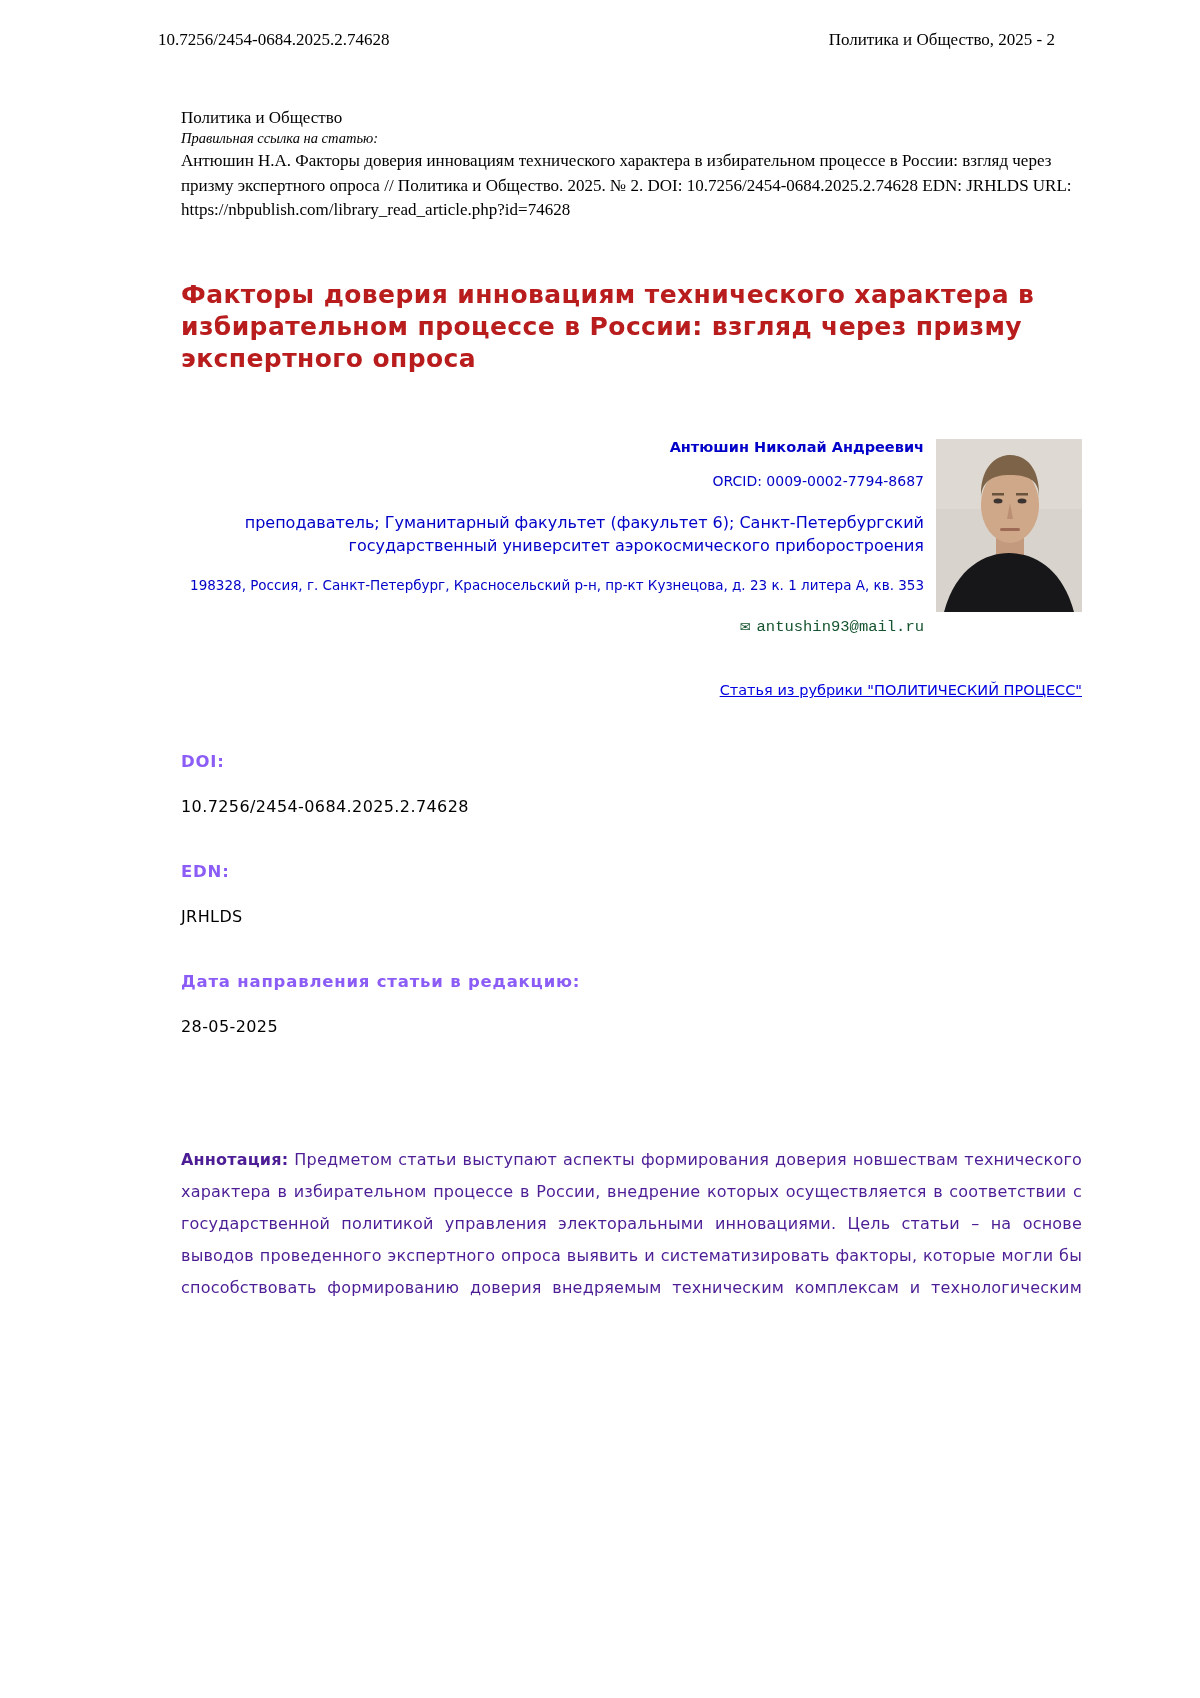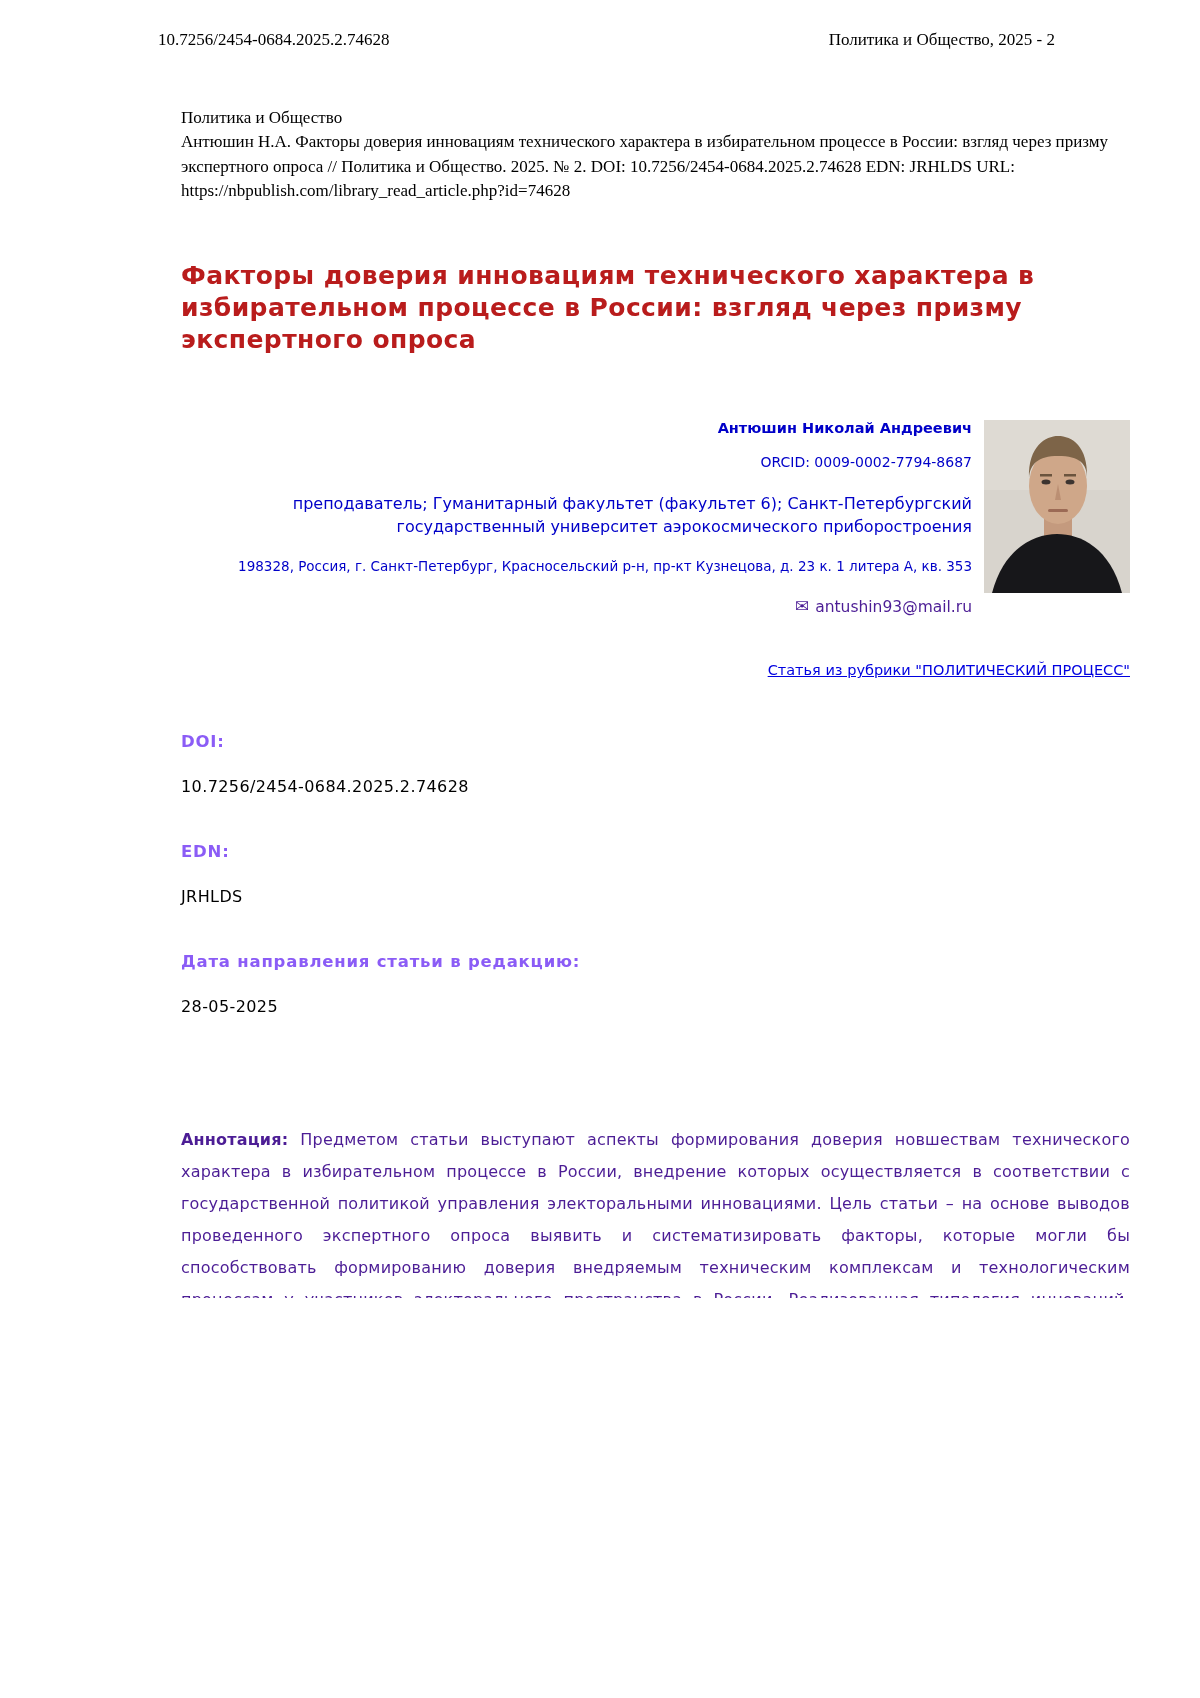--- a/index.html
+++ b/index.html
@@ -20,21 +20,21 @@
   
   .running-header {
     display: flex;
     justify-content: space-between;
     padding: 30px 145px 0 158px;
     font-size: 17px;
     color: #000;
   }
   
   .content {
-    padding: 0 70px 0 181px;
+    padding: 0 118px 0 181px;
   }
   .journal-name {
     margin-top: 58px;
     font-size: 17px;
   }
   .citation-label {
     font-style: italic;
     font-size: 14.5px;
     margin-top: 2px;
   }
@@ -78,22 +78,23 @@
   .author-affiliation {
     font-size: 16px;
     line-height: 1.45;
     margin-bottom: 20px;
   }
   .author-address {
     font-size: 13.5px;
     margin-bottom: 22px;
   }
   .author-email {
-    color: #4c1d95;
+    color: #14532d;
     font-size: 15.5px;
+    font-family: Liberation Mono, monospace;
   }
   .email-icon {
     font-size: 17px;
     margin-right: 6px;
   }
   .author-photo {
     width: 146px;
     height: 173px;
     flex: 0 0 146px;
     background: #d6d2cb;
@@ -155,20 +156,21 @@
 <div class="page">
 
   <div class="running-header">
     <span>10.7256/2454-0684.2025.2.74628</span>
     <span>Политика и Общество, 2025 - 2</span>
   </div>
 
   <div class="content">
 
     <div class="journal-name">Политика и Общество</div>
+    <div class="citation-label">Правильная ссылка на статью:</div>
     <div class="citation-text">Антюшин Н.А. Факторы доверия инновациям технического характера в избирательном процессе в России: взгляд через призму экспертного опроса // Политика и Общество. 2025. № 2. DOI: 10.7256/2454-0684.2025.2.74628 EDN: JRHLDS URL: https://nbpublish.com/library_read_article.php?id=74628</div>
 
     <h1 class="article-title">Факторы доверия инновациям технического характера в избирательном процессе в России: взгляд через призму экспертного опроса</h1>
 
     <div class="author-block">
       <div class="author-info">
         <div class="author-name">Антюшин Николай Андреевич</div>
         <div class="author-orcid">ORCID: 0009-0002-7794-8687</div>
         <div class="author-affiliation">преподаватель; Гуманитарный факультет (факультет 6); Санкт-Петербургский государственный университет аэрокосмического приборостроения</div>
         <div class="author-address">198328, Россия, г. Санкт-Петербург, Красносельский р-н, пр-кт Кузнецова, д. 23 к. 1 литера А, кв. 353</div>

